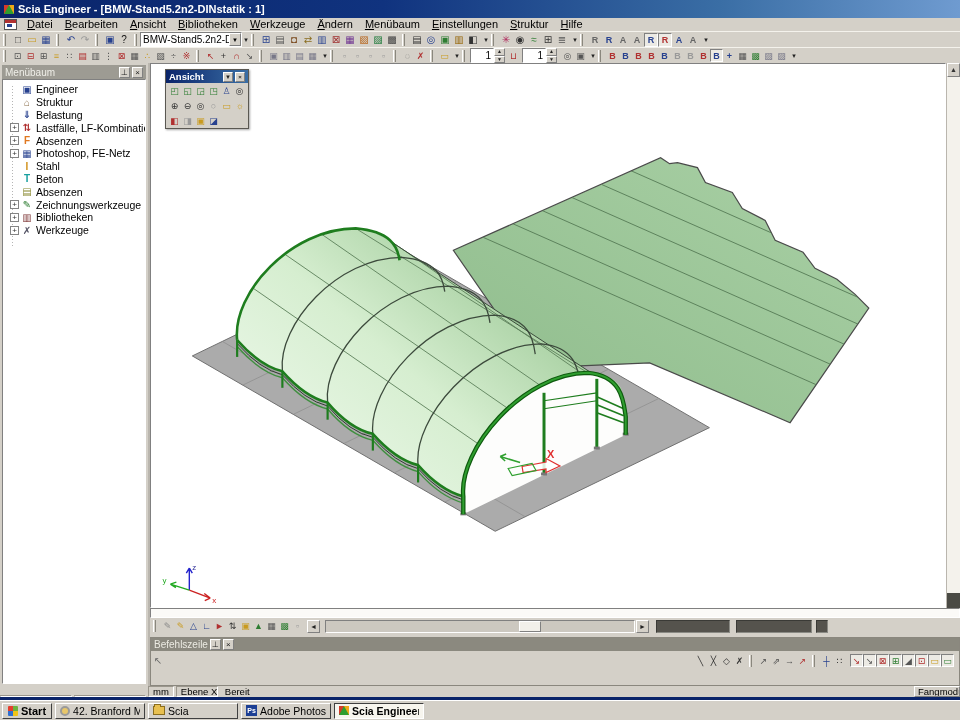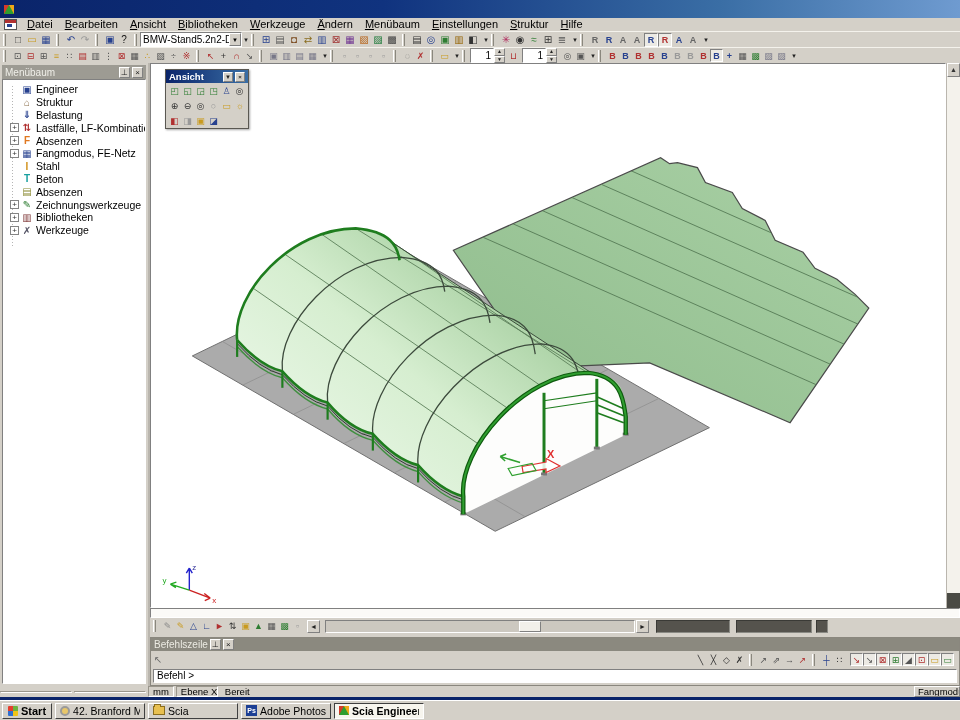--- a/index.html
+++ b/index.html
@@ -67,21 +67,21 @@
   .gap3{height:3px;}
   
   .cmd-panel{height:49px;border:1px solid #8a877e;display:flex;flex-direction:column;background:#d4d0c8;}
   .cmd-header{height:13px;background:#8b897f;color:#ecebe3;font-size:10px;display:flex;align-items:center;padding:0 3px;gap:2px;}
   .cmd-body{height:19px;display:flex;align-items:center;padding:0 3px;}
   .cmd-cursor{font-size:10px;color:#666;width:16px;}
   .cmd-body .spacer{flex:1;}
   .cmd-input{height:14px;margin:0 2px 2px 2px;background:#fff;border:1px solid;border-color:#808080 #fff #fff #808080;
              font-size:10px;line-height:12px;padding:0 3px;}
   
-  .statusbar{height:11px;display:flex;background:#d4d0c8;font-size:9.5px;align-items:center;}
+  .statusbar{height:11px;display:flex;background:#d4d0c8;font-size:9.5px;align-items:flex-end;}
   .st-cell{border:1px solid;border-color:#9a968c #fff #fff #9a968c;margin-right:2px;padding:0 4px;line-height:9px;}
   .st-right{border:1px solid;border-color:#fff #808080 #808080 #fff;margin-left:auto;width:46px;padding:0 3px;line-height:9px;overflow:hidden;white-space:nowrap;}
   .blue-strip{height:3px;background:#0a246a;}
   
   .taskbar{height:20px;background:#d4d0c8;border-top:1px solid #fff;display:flex;align-items:center;padding:0 2px;gap:3px;}
   .start-btn{height:16px;display:flex;align-items:center;gap:3px;padding:0 5px;font-weight:bold;
              background:#d4d0c8;border:1px solid;border-color:#fff #404040 #404040 #fff;}
   .flag{width:10px;height:10px;background:#2f6fd1;background:conic-gradient(from 0deg,#6cb33f 0 25%,#f0c419 0 50%,#2f6fd1 0 75%,#e53e2e 0);border-radius:1px;}
   .task{height:16px;width:90px;display:flex;align-items:center;gap:3px;padding:0 4px;
         background:#d4d0c8;border:1px solid;border-color:#fff #404040 #404040 #fff;overflow:hidden;}
@@ -102,20 +102,21 @@
   .ans-row{display:flex;padding:1px 2px;}
   .ans-row .tbi{width:13px;height:13px;font-size:9px;}
 </style>
 </head>
 <body>
 
 <div class="win">
 
   <div class="titlebar">
     <span class="scia-mark"></span>
+    <span>Scia Engineer - [BMW-Stand5.2n2-DINstatik : 1]</span>
   </div>
 
   <div class="menubar">
     <span class="mdi-ico"></span>
     <div style="display:flex;">
 
     <span class="menu-item">Datei</span>
         <span class="menu-item">Bearbeiten</span>
         <span class="menu-item">Ansicht</span>
         <span class="menu-item">Bibliotheken</span>
@@ -500,21 +501,21 @@
 
           <div class="tree-item">
             <span class="expander">+</span>
             <span class="tree-ico" style="font-weight: bold; color: rgb(224, 120, 32);">F</span>
             <span class="tree-label">Absenzen</span>
           </div>
 
           <div class="tree-item">
             <span class="expander">+</span>
             <span class="tree-ico" style="font-weight: bold; color: rgb(39, 65, 143);">▦</span>
-            <span class="tree-label">Fangmodus, FE-Netz</span>
+            <span class="tree-label">Photoshop, FE-Netz</span>
           </div>
 
           <div class="tree-item">
             <span class="expander" style="visibility: hidden;">+</span>
             <span class="tree-ico" style="font-weight: bold; color: rgb(210, 146, 30);">I</span>
             <span class="tree-label">Stahl</span>
           </div>
 
           <div class="tree-item">
             <span class="expander" style="visibility: hidden;">+</span>
@@ -864,21 +865,20 @@
                 <i style="font-style: normal; color: rgb(176, 48, 48);">⊡</i>
               </span>
               <span class="tbi small pressed">
                 <i style="font-style: normal; color: rgb(201, 154, 30);">▭</i>
               </span>
               <span class="tbi small pressed">
                 <i style="font-style: normal; color: rgb(46, 125, 50);">▭</i>
               </span>
             </div>
         </div>
-        <div class="cmd-input">Befehl &gt;</div>
       </div>
     </div>
   </div>
 
   <div class="statusbar">
     <span class="st-cell" style="width:72px;"></span>
     <span class="st-cell" style="width:72px;"></span>
     <span class="st-cell">mm</span>
     <span class="st-cell" style="width:42px;overflow:hidden;white-space:nowrap;">Ebene XY</span>
     <span class="st-cell" style="border-color:transparent;">Bereit</span>

